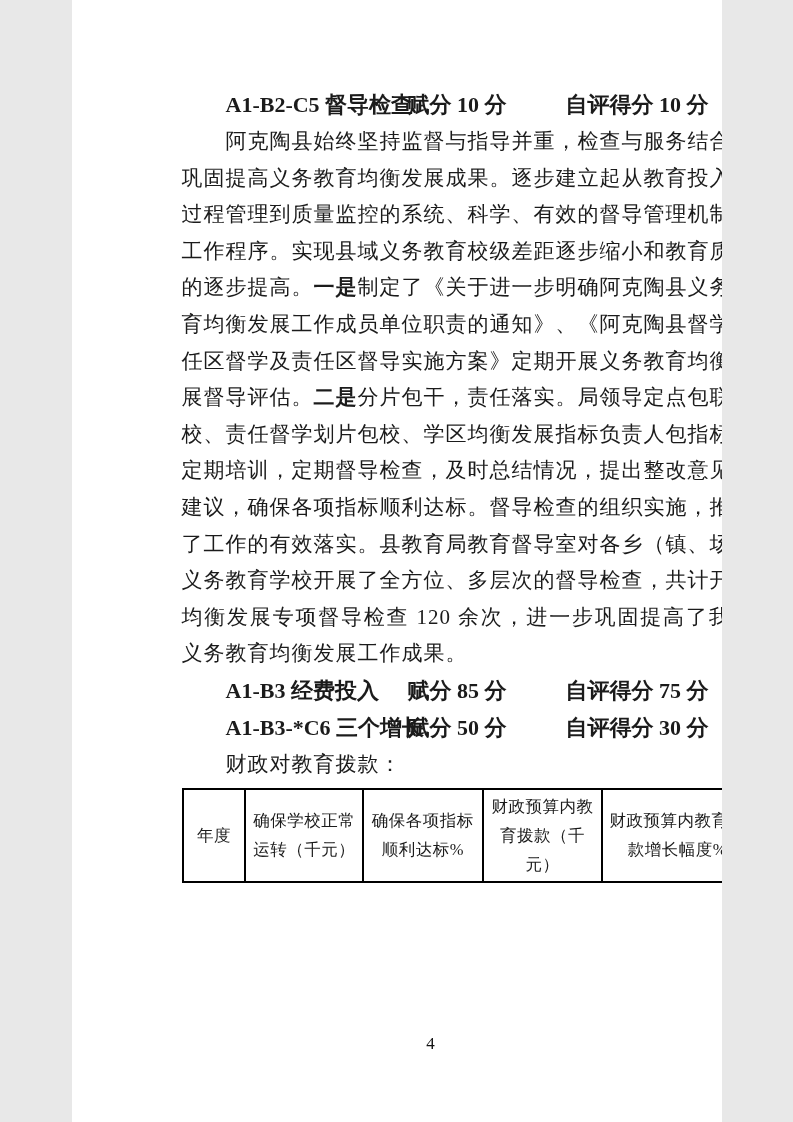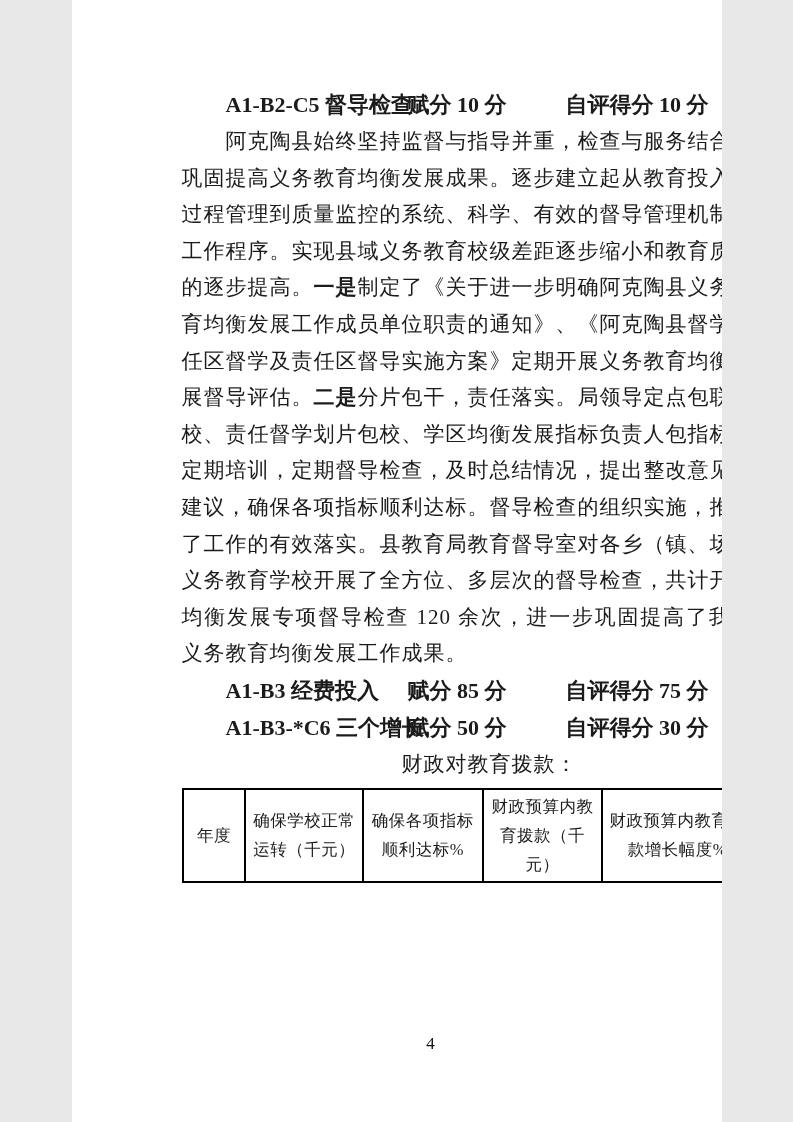--- a/index.html
+++ b/index.html
@@ -38,21 +38,20 @@
     letter-spacing: 1px;
     margin: 0;
   }
   .para b { letter-spacing: 1px; }
   .lead {
     font-size: 21px;
     line-height: 36.6px;
     text-indent: 44px;
     letter-spacing: 1px;
     margin: 0;
-    text-align: center;
   }
   table.fin {
     table-layout: fixed;
     border-collapse: collapse;
     width: 572px;
     margin-top: 5px;
   }
   table.fin th {
     border: 2px solid #000;
     font-weight: normal;

